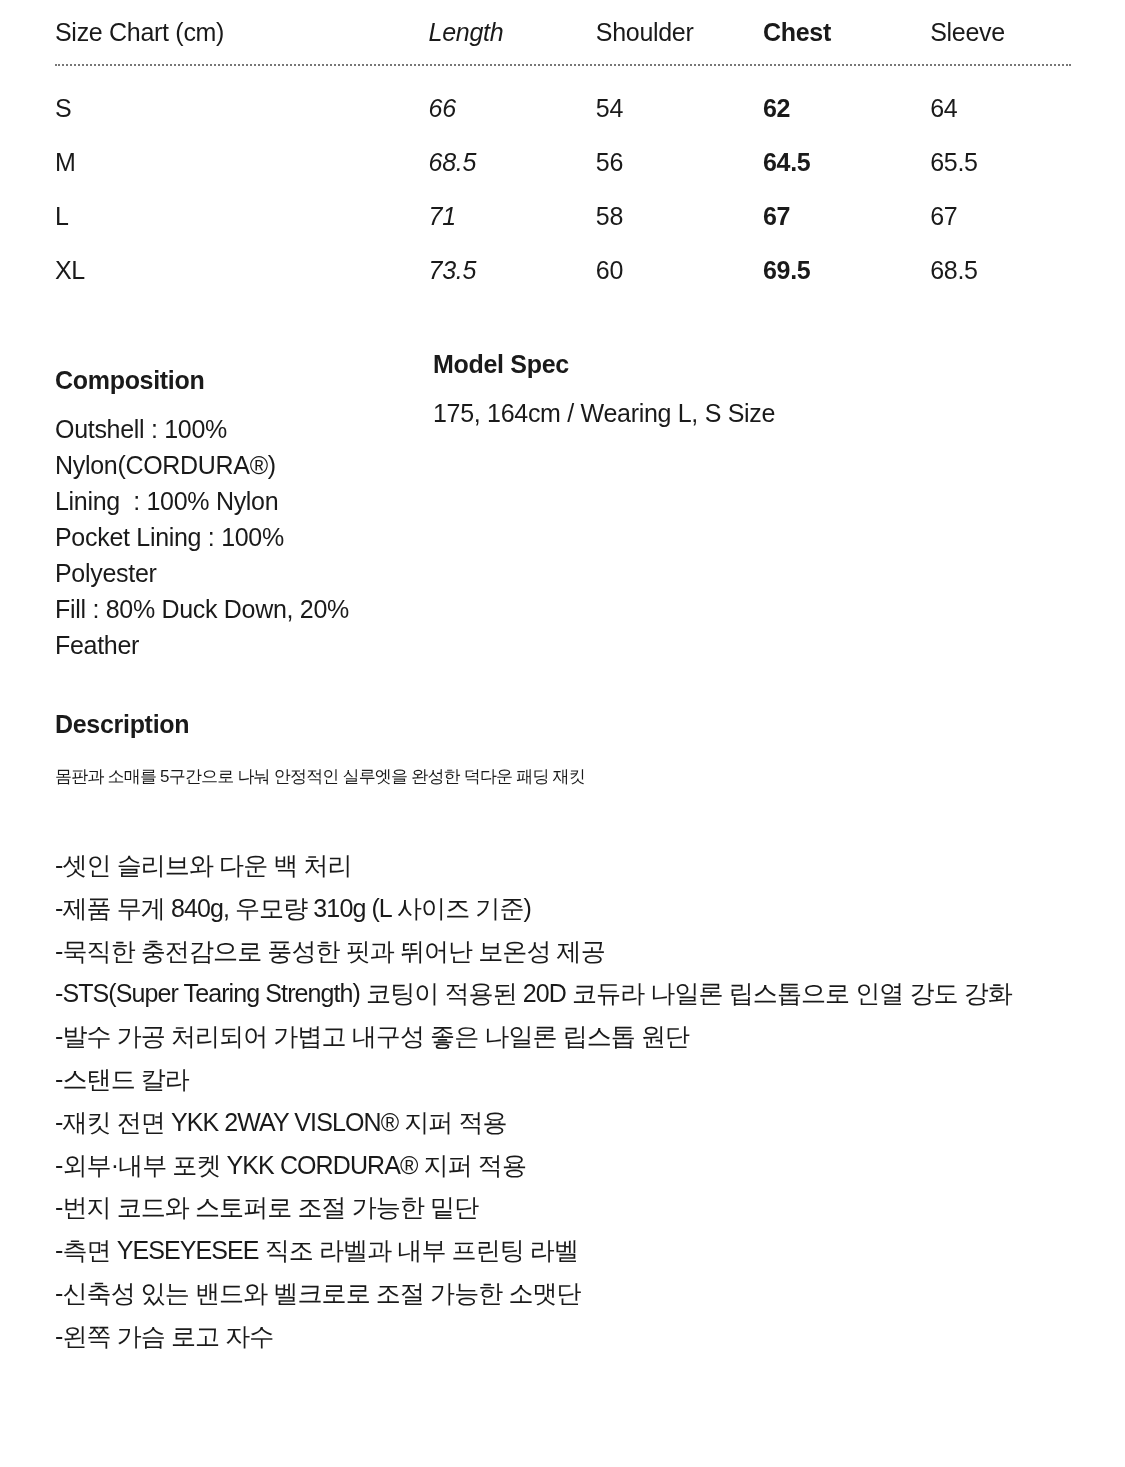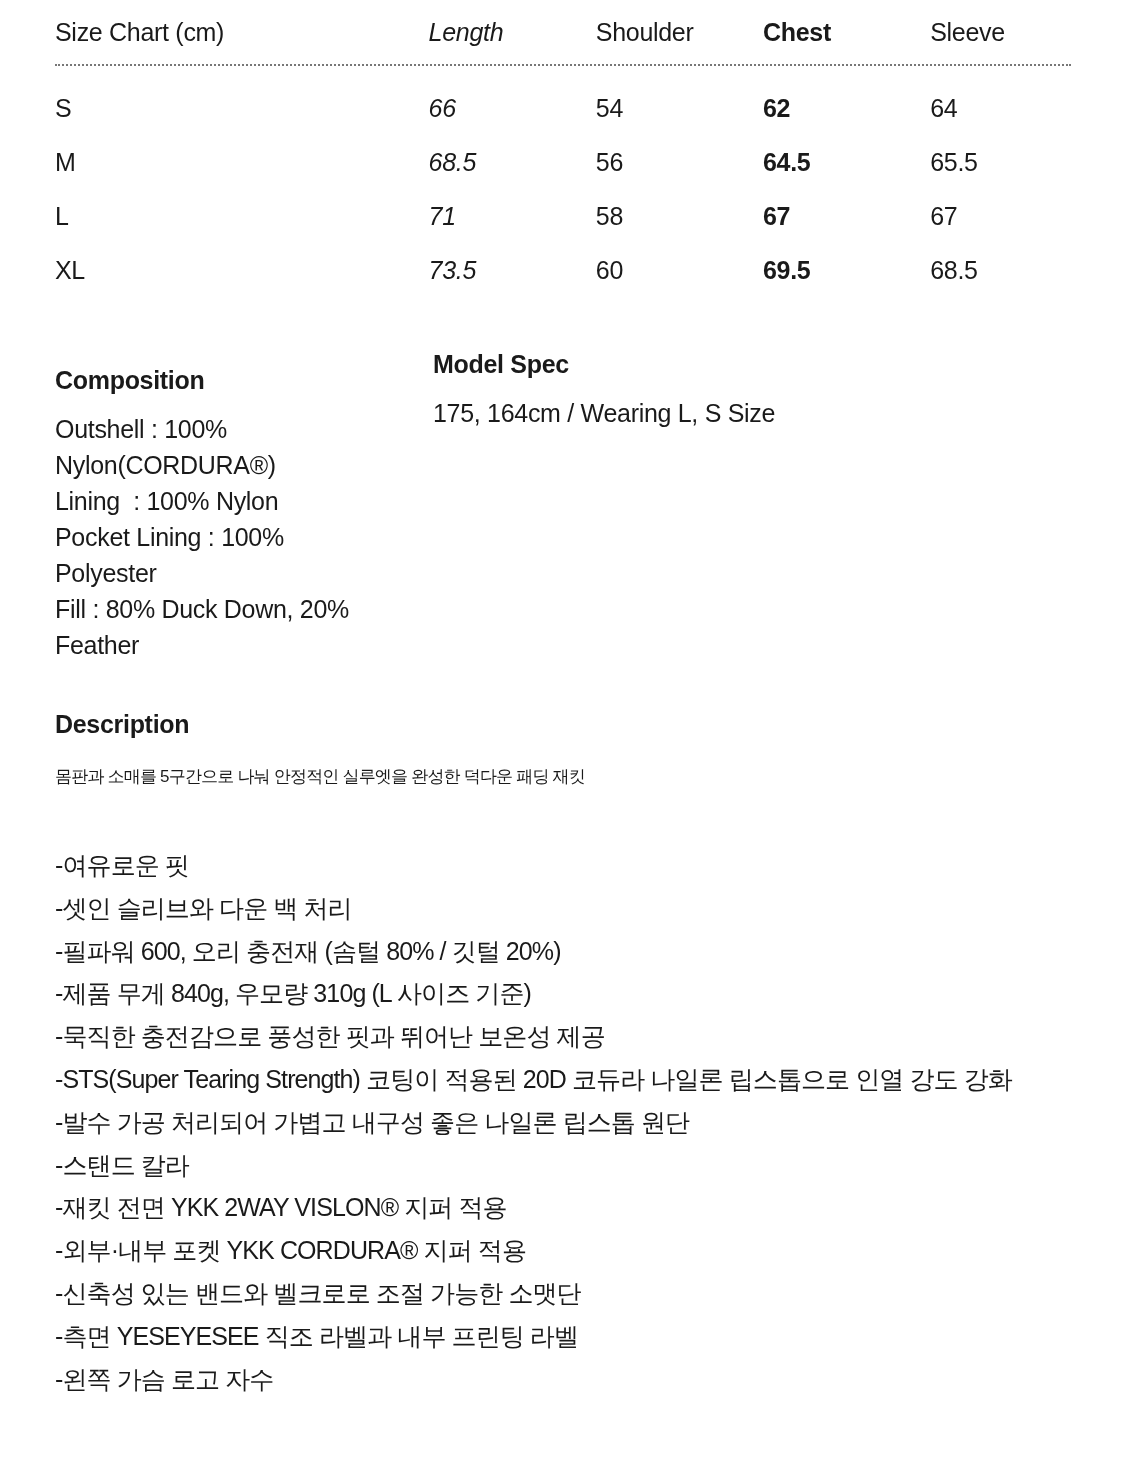--- a/index.html
+++ b/index.html
@@ -144,27 +144,26 @@
 
 <div class="model">
   <div class="section-title">Model Spec</div>
   <div class="body-lines">175, 164cm / Wearing L, S Size</div>
 </div>
 
 <div class="desc">
   <div class="section-title">Description</div>
   <div class="desc-intro">몸판과 소매를 5구간으로 나눠 안정적인 실루엣을 완성한 덕다운 패딩 재킷</div>
   <div class="desc-list">
-    <div>-여유로운 핏</div>
     <div>-셋인 슬리브와 다운 백 처리</div>
-    <div>-필파워 600, 오리 충전재 (솜털 80% / 깃털 20%)</div>
     <div>-제품 무게 840g, 우모량 310g (L 사이즈 기준)</div>
     <div>-묵직한 충전감으로 풍성한 핏과 뛰어난 보온성 제공</div>
     <div>-STS(Super Tearing Strength) 코팅이 적용된 20D 코듀라 나일론 립스톱으로 인열 강도 강화</div>
     <div>-발수 가공 처리되어 가볍고 내구성 좋은 나일론 립스톱 원단</div>
     <div>-스탠드 칼라</div>
     <div>-재킷 전면 YKK 2WAY VISLON® 지퍼 적용</div>
     <div>-외부·내부 포켓 YKK CORDURA® 지퍼 적용</div>
+    <div>-번지 코드와 스토퍼로 조절 가능한 밑단</div>
+    <div>-측면 YESEYESEE 직조 라벨과 내부 프린팅 라벨</div>
     <div>-신축성 있는 밴드와 벨크로로 조절 가능한 소맷단</div>
-    <div>-측면 YESEYESEE 직조 라벨과 내부 프린팅 라벨</div>
     <div>-왼쪽 가슴 로고 자수</div>
   </div>
 </div>
 
 </body></html>

